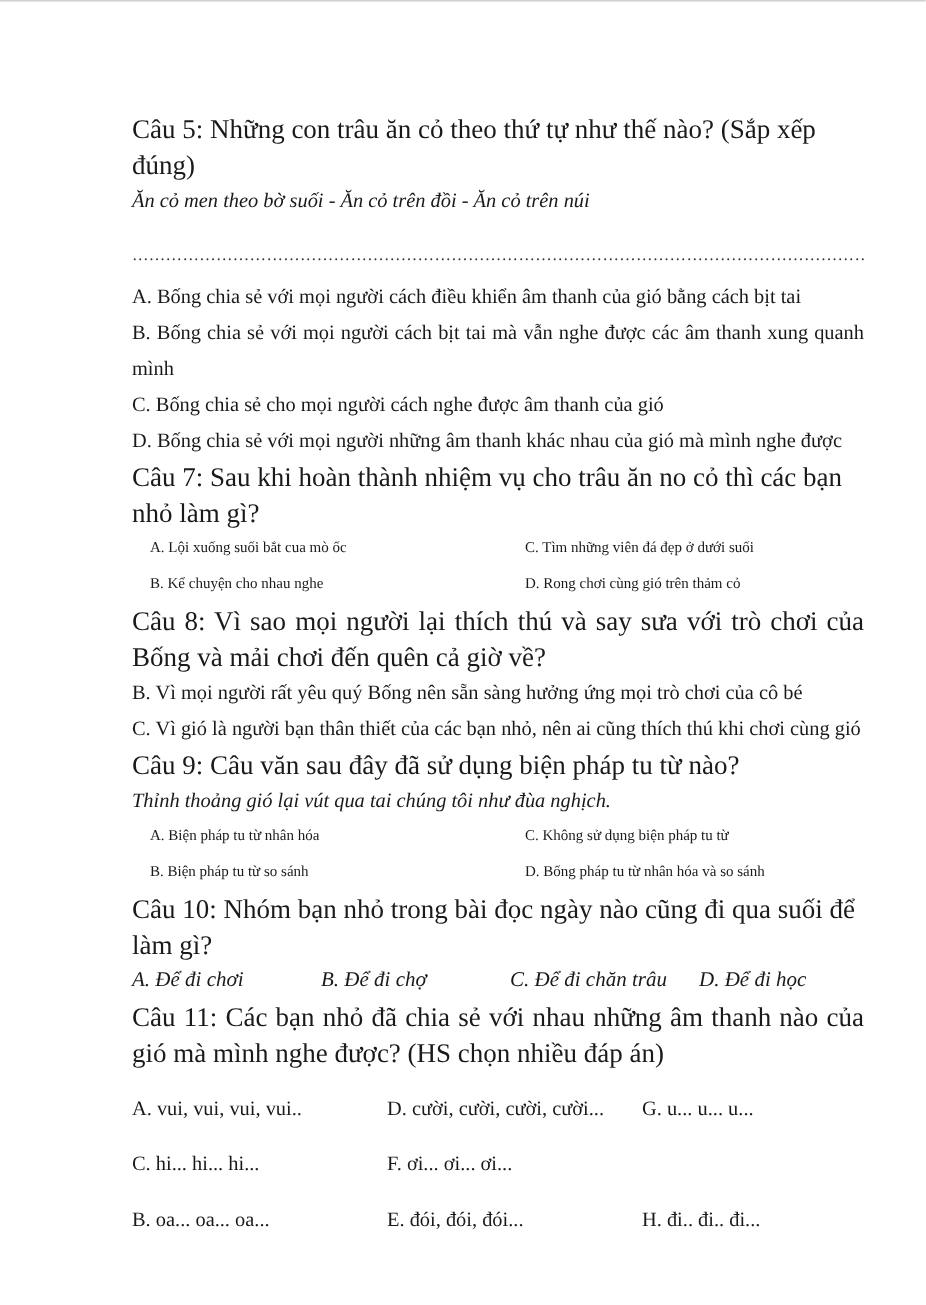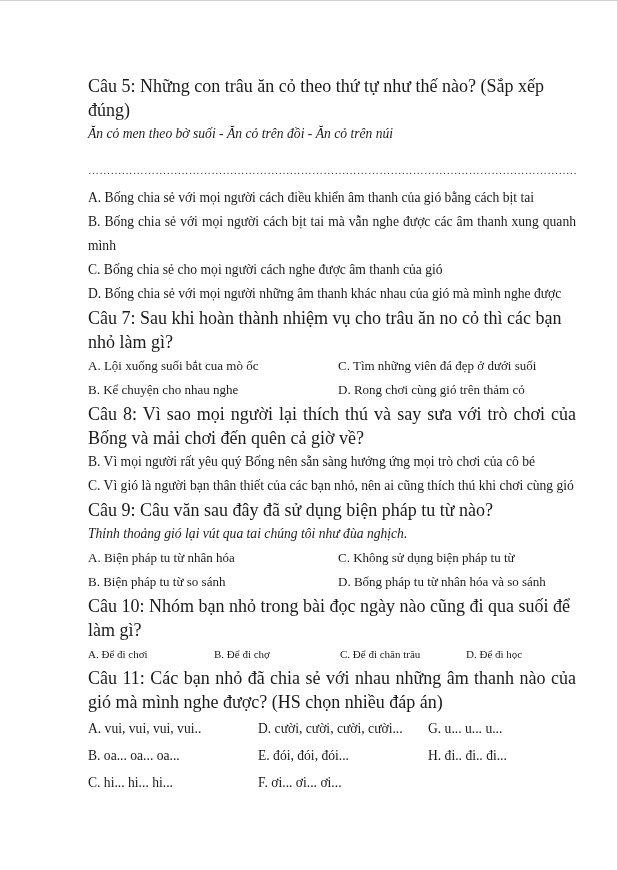--- a/index.html
+++ b/index.html
@@ -4,29 +4,29 @@
   <style>
     html, body { margin: 0; padding: 0; background: #ffffff; }
     body { width: 617px; height: 870px; position: relative; overflow: hidden;
            font-family: "Liberation Serif", serif; color: #1a1a1a; }
     .topline { position: absolute; left: 0; top: 0; width: 617px; height: 1px; background: #d0d0d0; }
     .page { position: absolute; left: 88px; top: 74px; width: 488px; }
     .q { font-weight: normal; font-size: 18px; line-height: 24px; margin: 0; }
     .opt { font-size: 13.6px; line-height: 24px; margin: 0; text-align: justify; }
     .center-it { font-style: italic; font-size: 13.6px; line-height: 24px; text-align: left; margin: 0; }
     .dots { font-size: 11px; line-height: 24px; letter-spacing: 0.2px; overflow: hidden; white-space: nowrap; color: #333; margin: 4px 0 0 0; }
-    .row2 { display: flex; font-size: 13px; line-height: 24px; }
+    .row2 { display: flex; font-size: 10px; line-height: 24px; margin-left: 12px; }
     .row2 .c1 { width: 250px; }
     .row2 .c2 { flex: 1; }
-    .row4 { display: flex; font-size: 11px; line-height: 24px; }
+    .row4 { display: flex; font-size: 14px; line-height: 24px; font-style: italic; }
     .row4 span { display: inline-block; }
     .row4 .a { width: 126px; }
     .row4 .b { width: 126px; }
     .row4 .c { width: 126px; }
-    .row3 { display: flex; font-size: 13.6px; line-height: 24px; margin-top: 3px; }
+    .row3 { display: flex; font-size: 13.6px; line-height: 24px; margin-top: 13px; }
     .row3 .a { width: 170px; }
     .row3 .b { width: 170px; }
     .row3 .c { flex: 1; }
   </style>
 </head>
 <body>
 
 <div class="topline"></div>
 
 <div class="page">
@@ -86,24 +86,24 @@
   </section>
 
   <section>
     <p class="q" style="text-align:justify;">Câu 11: Các bạn nhỏ đã chia sẻ với nhau những âm thanh nào của gió mà mình nghe được? (HS chọn nhiều đáp án)</p>
     <div class="row3">
       <span class="a">A. vui, vui, vui, vui..</span>
       <span class="b">D. cười, cười, cười, cười...</span>
       <span class="c">G. u... u... u...</span>
     </div>
     <div class="row3">
+      <span class="a">C. hi... hi... hi...</span>
+      <span class="b">F. ơi... ơi... ơi...</span>
+      <span class="c"></span>
+    </div>
+    <div class="row3">
       <span class="a">B. oa... oa... oa...</span>
       <span class="b">E. đói, đói, đói...</span>
       <span class="c">H. đi.. đi.. đi...</span>
-    </div>
-    <div class="row3">
-      <span class="a">C. hi... hi... hi...</span>
-      <span class="b">F. ơi... ơi... ơi...</span>
-      <span class="c"></span>
     </div>
   </section>
 
 </div>
 
 </body></html>

